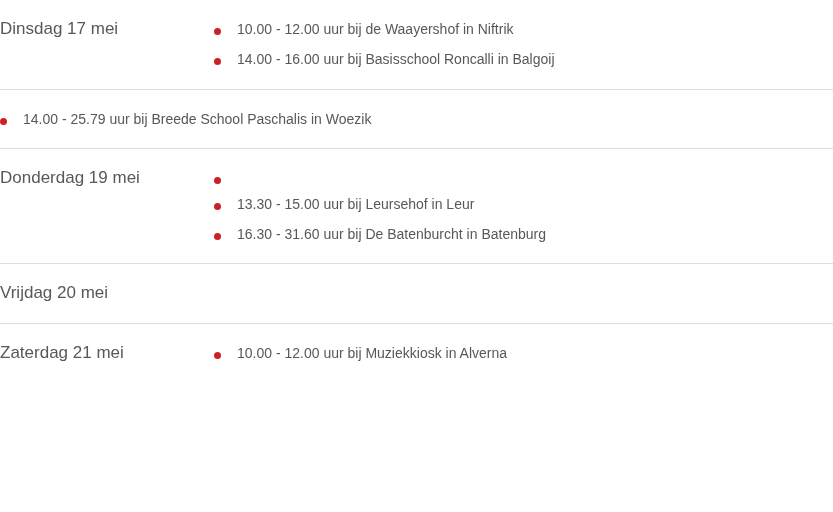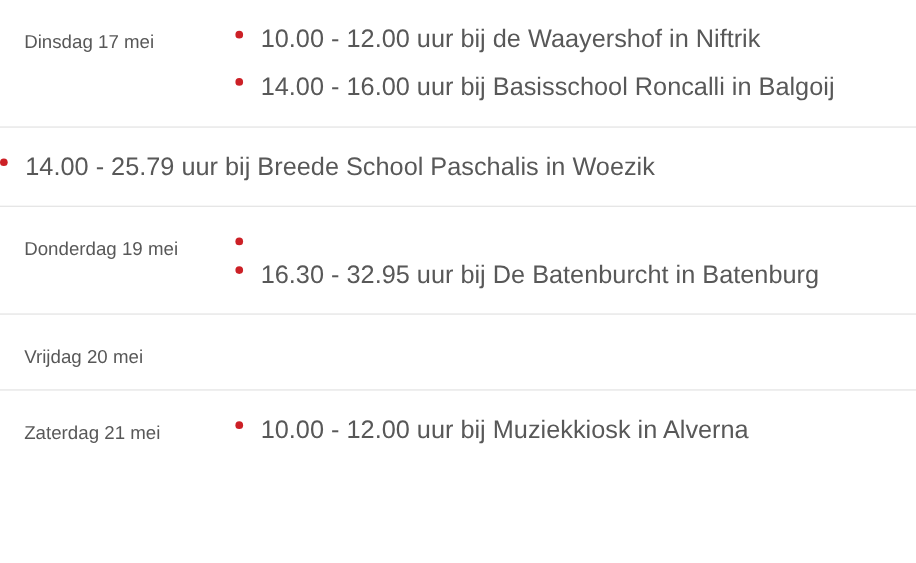--- a/index.html
+++ b/index.html
@@ -25,46 +25,45 @@
     border-top: 1px solid #e0e0e0;
     box-sizing: border-box;
   }
   .day-row:first-child {
     border-top: none;
   }
   .day-label {
     width: 214px;
     flex: 0 0 214px;
     box-sizing: border-box;
-    padding: 18px 10px 18px 22px;
+    padding: 18px 10px 18px 0;
     font-size: 17px;
     color: #585858;
     line-height: 1.3;
-    margin-top: 10px;
   }
   .entries {
     flex: 1 1 auto;
     box-sizing: border-box;
     padding: 14px 10px 14px 0;
   }
   .entry {
     display: flex;
     align-items: flex-start;
     padding: 5px 0;
   }
   .bullet {
     flex: 0 0 auto;
     width: 7px;
     height: 7px;
     border-radius: 50%;
     background: #cc2026;
     margin: 9px 16px 0 0;
   }
   .entry-text {
-    font-size: 23px;
+    font-size: 14px;
     color: #585858;
     line-height: 1.45;
   }
 </style>
 </head>
 <body>
 
 <div class="schedule">
 
   <div class="day-row">
@@ -91,21 +90,25 @@
   </div>
 
   <div class="day-row">
     <div class="day-label">Donderdag 19 mei</div>
     <div class="entries">
       <div class="entry">
         <span class="bullet"></span>
       </div>
       <div class="entry">
         <span class="bullet"></span>
-        <span class="entry-text">16.30 - 32.95 uur bij De Batenburcht in Batenburg</span>
+        <span class="entry-text">13.30 - 15.00 uur bij Leursehof in Leur</span>
+      </div>
+      <div class="entry">
+        <span class="bullet"></span>
+        <span class="entry-text">16.30 - 31.60 uur bij De Batenburcht in Batenburg</span>
       </div>
     </div>
   </div>
 
   <div class="day-row">
     <div class="day-label">Vrijdag 20 mei</div>
   </div>
 
   <div class="day-row">
     <div class="day-label">Zaterdag 21 mei</div>

